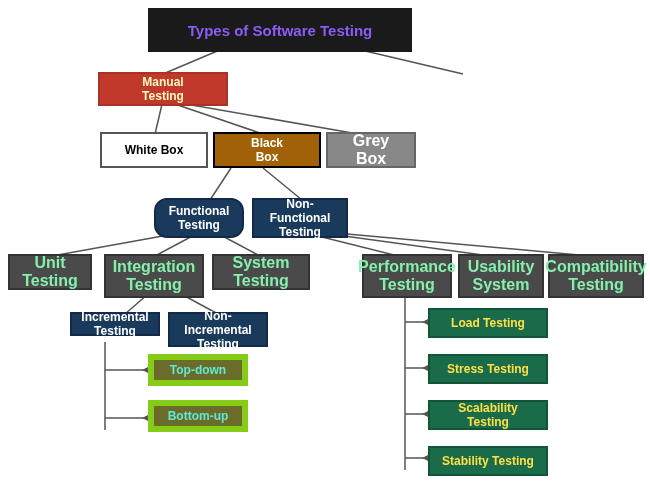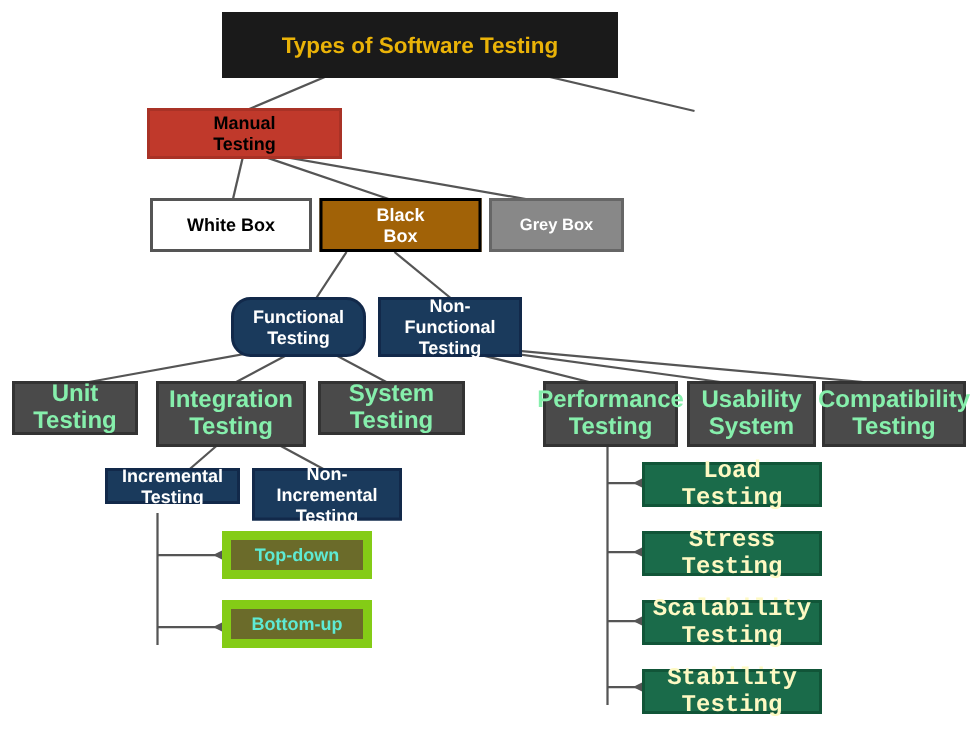--- a/index.html
+++ b/index.html
@@ -29,28 +29,28 @@
       position: absolute;
       display: flex;
       align-items: center;
       justify-content: center;
       text-align: center;
       font-weight: bold;
       z-index: 1;
     }
     .node-title {
       background: #1a1a1a;
-      color: #eab308;
+      color: #8b5cf6;
       font-size: 15px;
       padding: 20px 16px;
       border: 2px solid #1a1a1a;
     }
     .node-red {
       background: #c0392b;
-      color: #000000;
+      color: #fef9c3;
       border: 2px solid #a93226;
       padding: 6px 20px;
       font-size: 12px;
     }
     .node-white {
       background: #fff;
       color: #000;
       border: 2px solid #555;
       padding: 6px 10px;
       font-size: 12px;
@@ -60,21 +60,21 @@
       color: #fff;
       border: 2px solid #000;
       padding: 6px 26px;
       font-size: 12px;
     }
     .node-grey {
       background: #888;
       color: #fff;
       border: 2px solid #666;
       padding: 6px 10px;
-      font-size: 11px;
+      font-size: 16px;
     }
     .node-navy {
       background: #1a3a5c;
       color: #fff;
       border: 2px solid #12294a;
       padding: 6px 10px;
       font-size: 12px;
     }
     .node-dark-grey {
       background: #4a4a4a;
@@ -85,25 +85,24 @@
     }
     .node-olive {
       background: #6b6b2a;
       color: #5eead4;
       border: 6px solid #84cc16;
       padding: 6px 10px;
       font-size: 12px;
     }
     .node-teal {
       background: #1a6b4a;
-      color: #fef9c3;
+      color: #fde047;
       border: 2px solid #115538;
       padding: 6px 10px;
-      font-size: 16px;
-      font-family: Liberation Mono, monospace;
+      font-size: 12px;
     }
   </style>
 </head>
 <body>
 
 <div class="diagram">
   <svg class="connectors">
 
     <line x1="248" y1="38" x2="163" y2="74" stroke="#555" stroke-width="1.5"></line>
 

